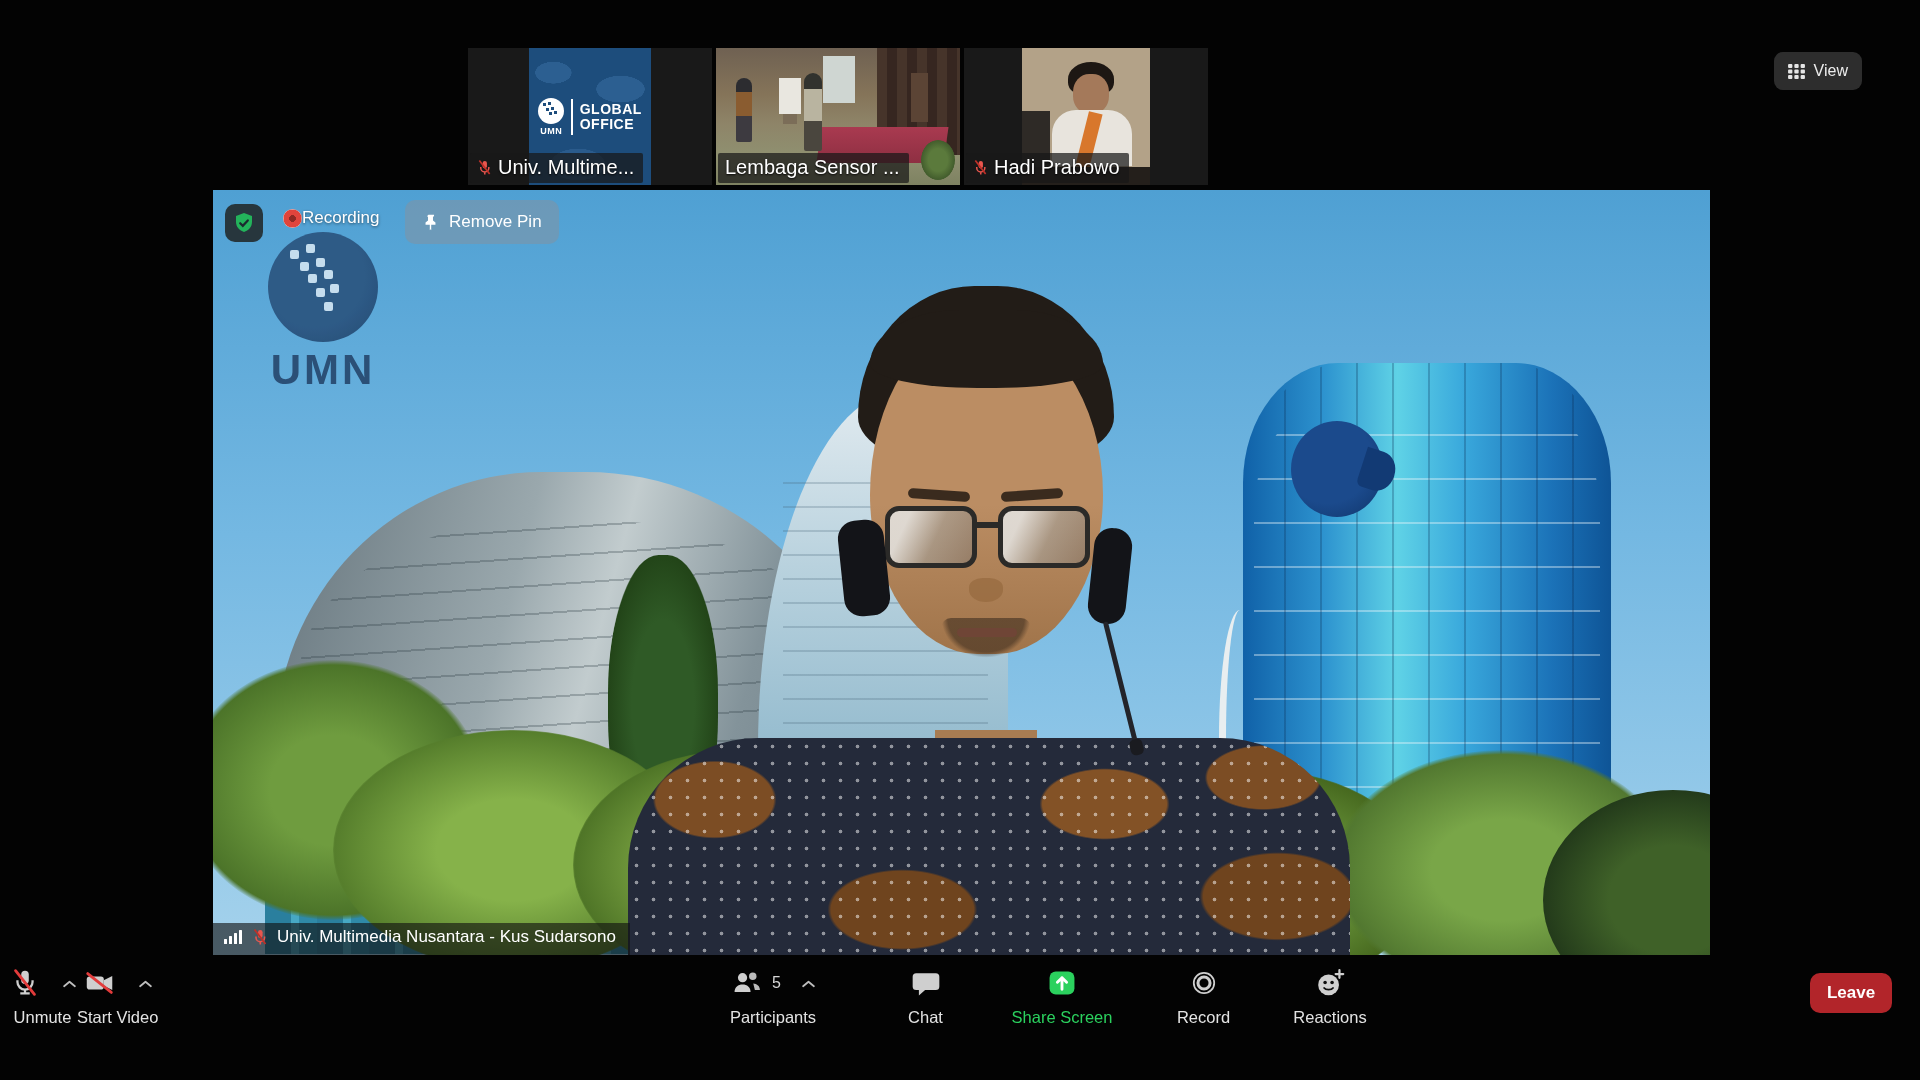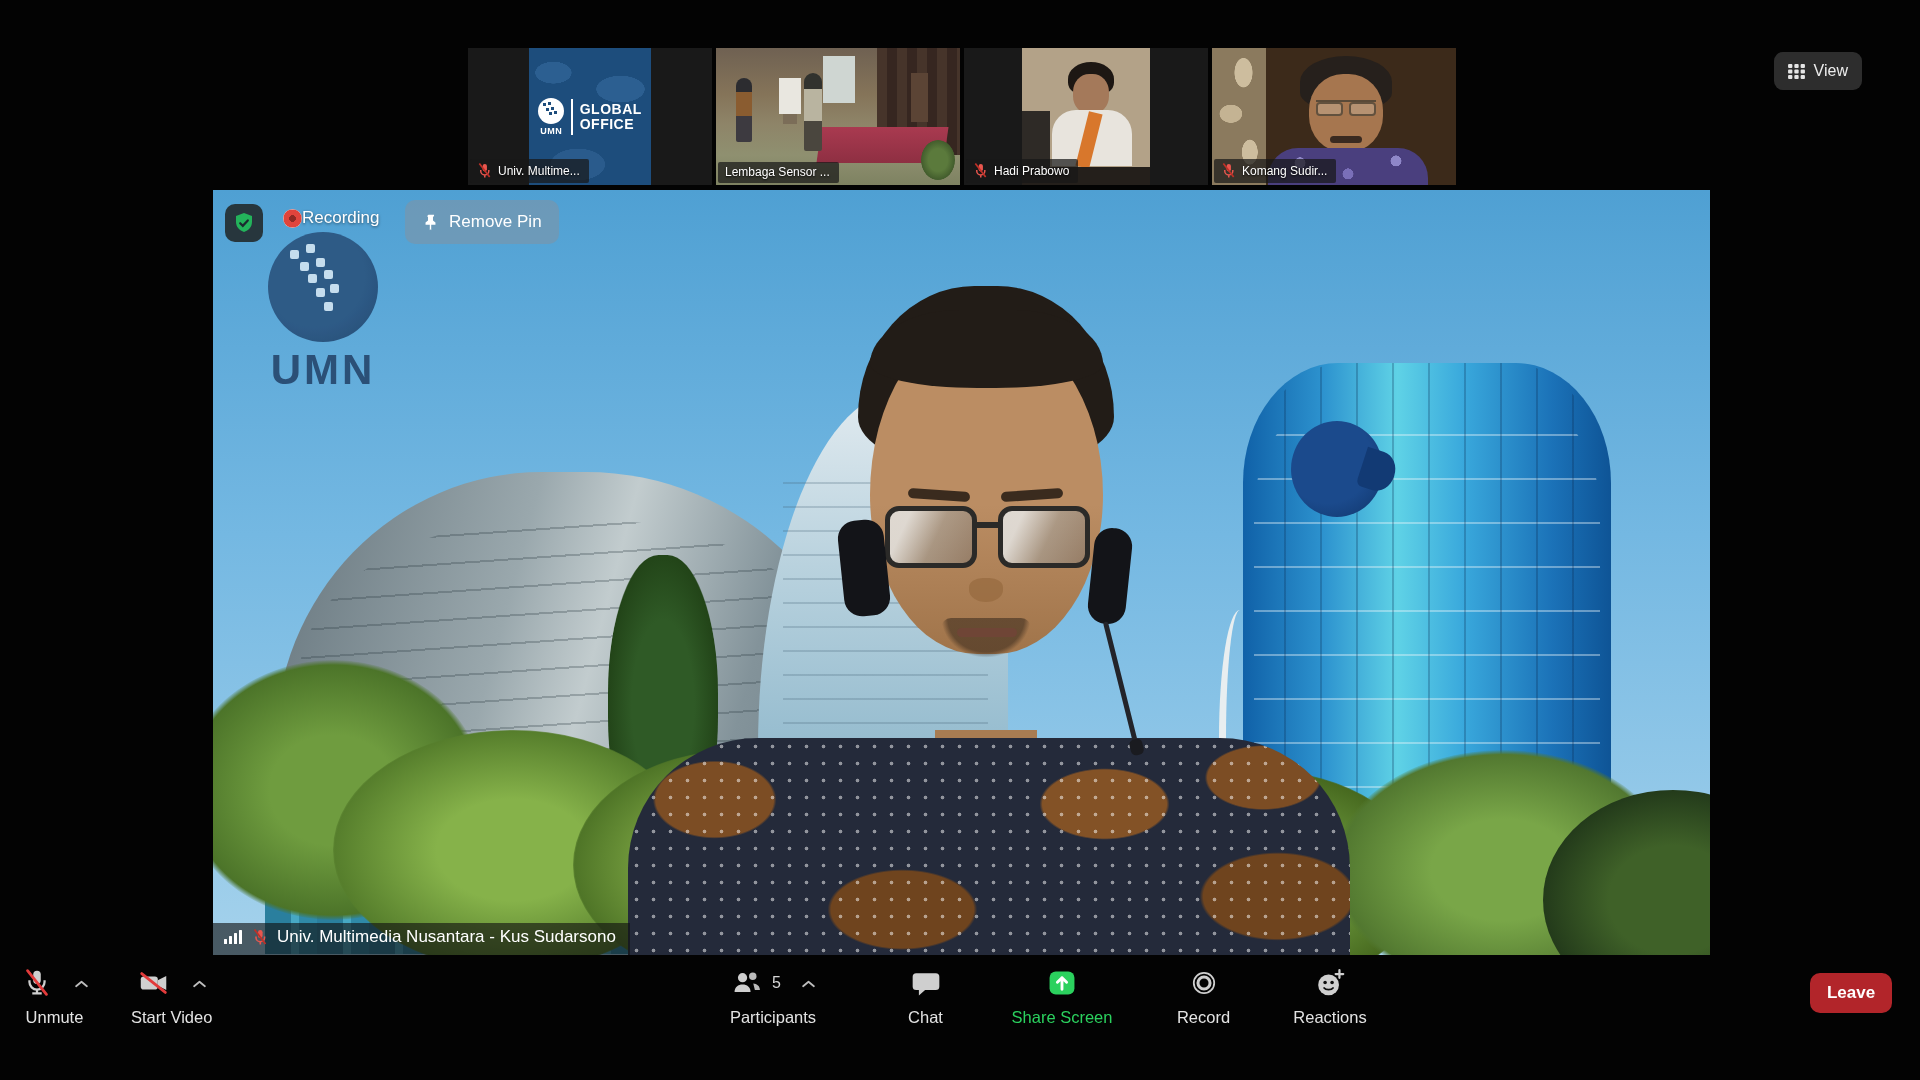--- a/index.html
+++ b/index.html
@@ -6,21 +6,21 @@
   html,body { background:#000; width:1920px; height:1080px; overflow:hidden;
               font-family:"Liberation Sans", sans-serif; }
   .app { position:relative; width:1920px; height:1080px; background:#030303; }
 
   
   .thumb { position:absolute; top:48px; height:137px; width:244px; background:#191919; overflow:hidden; }
   .t1 { left:468px; } .t2 { left:716px; } .t3 { left:964px; } .t4 { left:1212px; }
 
   .name-chip { position:absolute; left:2px; bottom:2px; display:flex; align-items:center; gap:6px;
                background:rgba(24,24,24,.72); padding:3px 9px 4px 7px; border-radius:2px; z-index:5; }
-  .name-chip span { color:#fff; font-size:12px; text-shadow:0 1px 2px rgba(0,0,0,.9); white-space:nowrap; }
+  .name-chip span { color:#fff; font-size:20px; text-shadow:0 1px 2px rgba(0,0,0,.9); white-space:nowrap; }
 
   
   .umn-card { position:absolute; left:61px; top:0; width:122px; height:137px; background:var(--umn-blue,#1d4d7c); }
   .umn-card .map { position:absolute; inset:0;
      background: radial-gradient(ellipse 30px 18px at 20% 18%, #2c5f91 60%, transparent 61%),
                  radial-gradient(ellipse 40px 22px at 75% 30%, #2c5f91 60%, transparent 61%),
                  radial-gradient(ellipse 45px 26px at 40% 85%, #2a5b8c 60%, transparent 61%); }
   .umn-lockup { position:absolute; inset:0; display:flex; align-items:center; justify-content:center; gap:7px; }
   .umn-left { display:flex; flex-direction:column; align-items:center; gap:2px; }
   .umn-globe { width:26px; height:26px; border-radius:50%; background:#fff; position:relative; }
@@ -182,21 +182,21 @@
   .wm-text { margin-top:4px; font-size:42px; font-weight:bold; letter-spacing:3px; color:#27496f; }
   .speaker-bar { position:absolute; left:0; bottom:0; height:32px; display:flex; align-items:center; gap:9px;
      background:rgba(16,16,16,.62); padding:0 14px 4px 10px; z-index:10; }
   .speaker-bar span { color:#fff; font-size:17px; }
 
   
   .toolbar { position:absolute; left:0; right:0; top:955px; height:125px; }
   .tool { display:flex; flex-direction:column; align-items:center; }
   .tool .ico-row { height:40px; display:flex; align-items:center; gap:6px; }
   .tool .lbl { margin-top:5px; font-size:16.5px; color:#e3e3e3; white-space:nowrap; }
-  .left-group { position:absolute; left:20px; top:8px; display:flex; gap:42px; }
+  .left-group { position:absolute; left:8px; top:8px; display:flex; }
   .center-group { position:absolute; left:698px; top:8px; display:flex; gap:50px; }
   .w150{width:150px;} .w55{width:55px;} .w118{width:118px;} .w65{width:65px;} .w88{width:88px;}
   .count { color:#d6d6d6; font-size:16px; margin-left:2px; }
   .chev { margin-left:14px; }
   .share .lbl { color:var(--accent-green,#2bd15e); }
   .leave-btn { position:absolute; right:28px; top:18px; width:82px; height:40px; border-radius:10px;
      background:var(--leave-red,#b2252a); color:#fff; font-size:17px; font-weight:bold;
      display:flex; align-items:center; justify-content:center; }
 </style>
 </head>
@@ -259,42 +259,20 @@
       <svg width="15" height="17" viewBox="0 0 16 18">
         <rect x="6" y="2" width="4.6" height="8" rx="2.3" fill="#e8564e"></rect>
         <path d="M4 8.5v1a4.3 4.3 0 0 0 8.6 0v-1" stroke="#e8564e" stroke-width="1.6" fill="none"></path>
         <line x1="8.3" y1="14" x2="8.3" y2="16.5" stroke="#e8564e" stroke-width="1.6"></line>
         <line x1="2.5" y1="1.5" x2="13.5" y2="16" stroke="#c03028" stroke-width="1.8"></line>
       </svg>
       <span>Hadi Prabowo</span>
     </div>
   </div>
 
-  <div class="thumb t4">
-    <div class="komang">
-      <div class="carve"></div>
-        <div class="hair"></div>
-        <div class="face"></div>
-      <div class="glasses">
-          <i></i>
-          <i></i>
-        </div>
-        <div class="mo"></div>
-        <div class="shirt"></div>
-    </div>
-    <div class="name-chip">
-      <svg width="15" height="17" viewBox="0 0 16 18">
-        <rect x="6" y="2" width="4.6" height="8" rx="2.3" fill="#e8564e"></rect>
-        <path d="M4 8.5v1a4.3 4.3 0 0 0 8.6 0v-1" stroke="#e8564e" stroke-width="1.6" fill="none"></path>
-        <line x1="8.3" y1="14" x2="8.3" y2="16.5" stroke="#e8564e" stroke-width="1.6"></line>
-        <line x1="2.5" y1="1.5" x2="13.5" y2="16" stroke="#c03028" stroke-width="1.8"></line>
-      </svg>
-      <span>Komang Sudir...</span>
-    </div>
-  </div>
 
   <div class="view-btn">
     <svg width="17" height="15" viewBox="0 0 18 16" fill="#e5e5e5">
       <rect x="0" y="0" width="4.6" height="4.2" rx="1"></rect>
         <rect x="6.7" y="0" width="4.6" height="4.2" rx="1"></rect>
         <rect x="13.4" y="0" width="4.6" height="4.2" rx="1"></rect>
       <rect x="0" y="5.9" width="4.6" height="4.2" rx="1"></rect>
         <rect x="6.7" y="5.9" width="4.6" height="4.2" rx="1"></rect>
         <rect x="13.4" y="5.9" width="4.6" height="4.2" rx="1"></rect>
       <rect x="0" y="11.8" width="4.6" height="4.2" rx="1"></rect>

